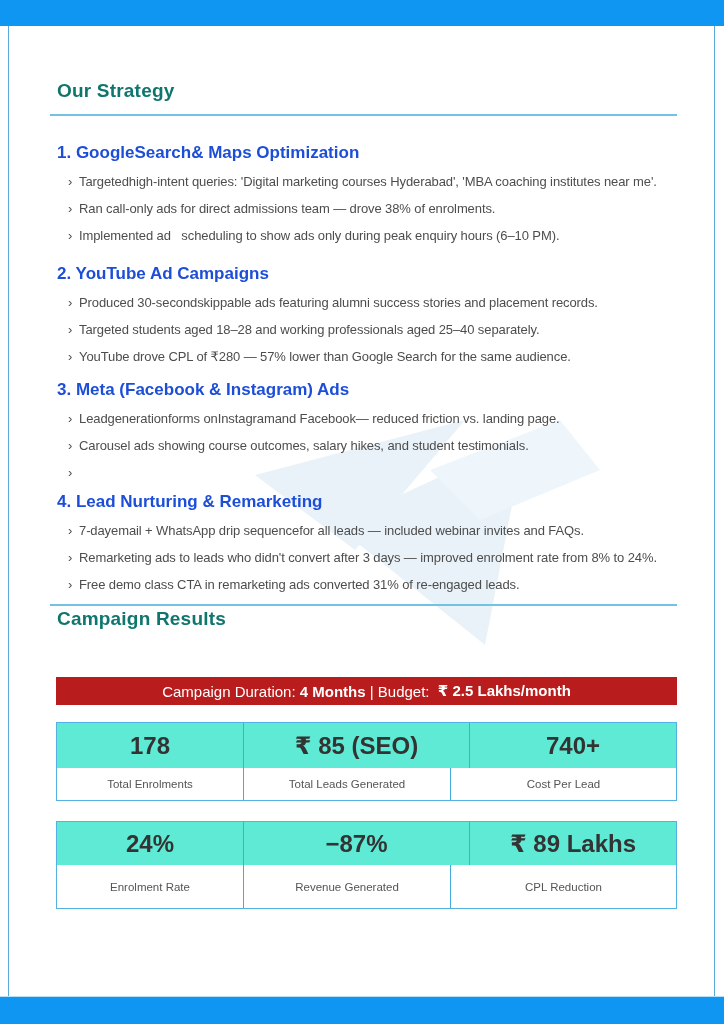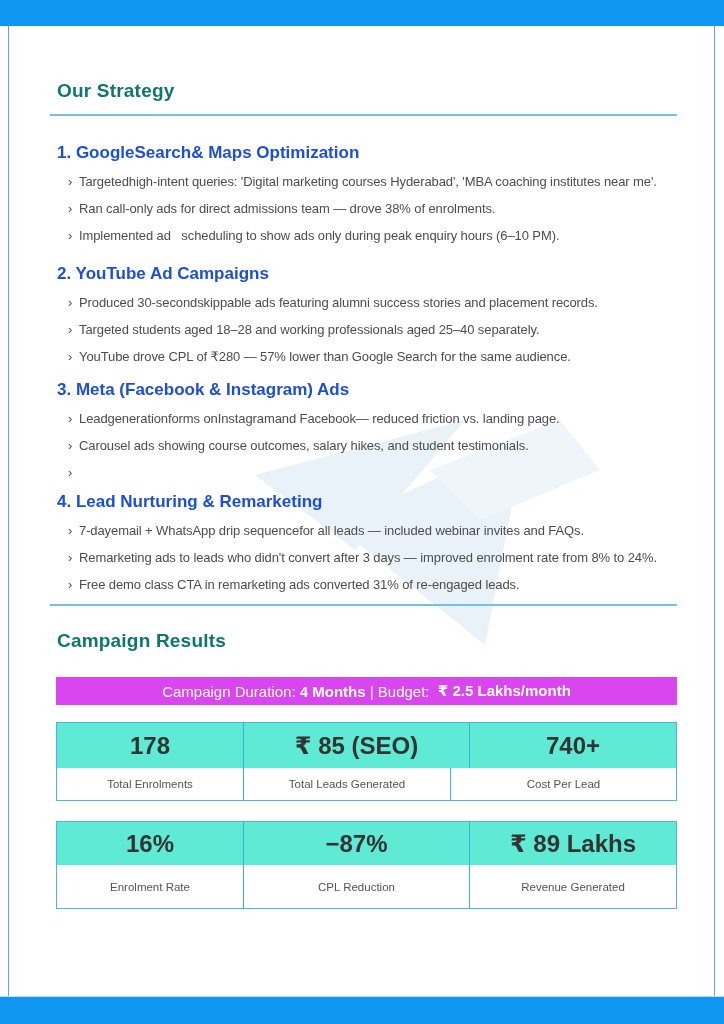--- a/index.html
+++ b/index.html
@@ -57,21 +57,21 @@
     font-size: 13px; color: #4d4d4d;
   }
   .bullet-text {
     font-size: 13px; color: #4d4d4d;
     letter-spacing: -0.1px; white-space: pre;
   }
 
   .banner {
     position: absolute; left: 56px; top: 677px;
     width: 621px; height: 28px;
-    background: #d946ef;
+    background: #b91c1c;
     display: flex; align-items: center; justify-content: center;
     color: #ffffff; font-size: 15px; white-space: pre;
   }
   .banner b { font-weight: bold; }
 
   .stats-table {
     position: absolute; left: 56px; width: 621px;
     border: 1px solid #55b2e0;
     display: flex; flex-direction: column;
     background: #ffffff;
@@ -171,21 +171,21 @@
       <span class="bullet-marker">›</span>
       <span class="bullet-text">Remarketing ads to leads who didn't convert after 3 days — improved enrolment rate from 8% to 24%.</span>
     </div>
     <div class="bullet">
       <span class="bullet-marker">›</span>
       <span class="bullet-text">Free demo class CTA in remarketing ads converted 31% of re-engaged leads.</span>
     </div>
   </div>
 
   <div class="divider" style="top:604px"></div>
-  <div class="h-title" style="top:630px">Campaign Results</div>
+  <div class="h-title" style="top:608px">Campaign Results</div>
 
   <div class="banner">
     <span>Campaign Duration: </span><b>4 Months</b><span> | </span><span>Budget:  </span><b>₹ 2.5 Lakhs/month</b>
   </div>
 
   <div class="stats-table" id="t1">
     <div class="stats-row row-values">
       <div class="stats-cell c0">
           <span class="value-text">178</span>
         </div>
@@ -205,36 +205,36 @@
         </div>
       <div class="stats-cell c1">
           <span class="label-text">Cost Per Lead</span>
         </div>
     </div>
   </div>
 
   <div class="stats-table" id="t2">
     <div class="stats-row row-values">
       <div class="stats-cell c0">
-          <span class="value-text">16%</span>
+          <span class="value-text">24%</span>
         </div>
       <div class="stats-cell c1">
           <span class="value-text">−87%</span>
         </div>
       <div class="stats-cell c2">
           <span class="value-text">₹ 89 Lakhs</span>
         </div>
     </div>
     <div class="stats-row row-labels">
       <div class="stats-cell c0">
           <span class="label-text">Enrolment Rate</span>
         </div>
+      <div class="stats-cell c2">
+          <span class="label-text">Revenue Generated</span>
+        </div>
       <div class="stats-cell c1">
           <span class="label-text">CPL Reduction</span>
-        </div>
-      <div class="stats-cell c2">
-          <span class="label-text">Revenue Generated</span>
         </div>
     </div>
   </div>
 
   <div class="footer-bar"></div>
 </div>
 
 </body></html>

